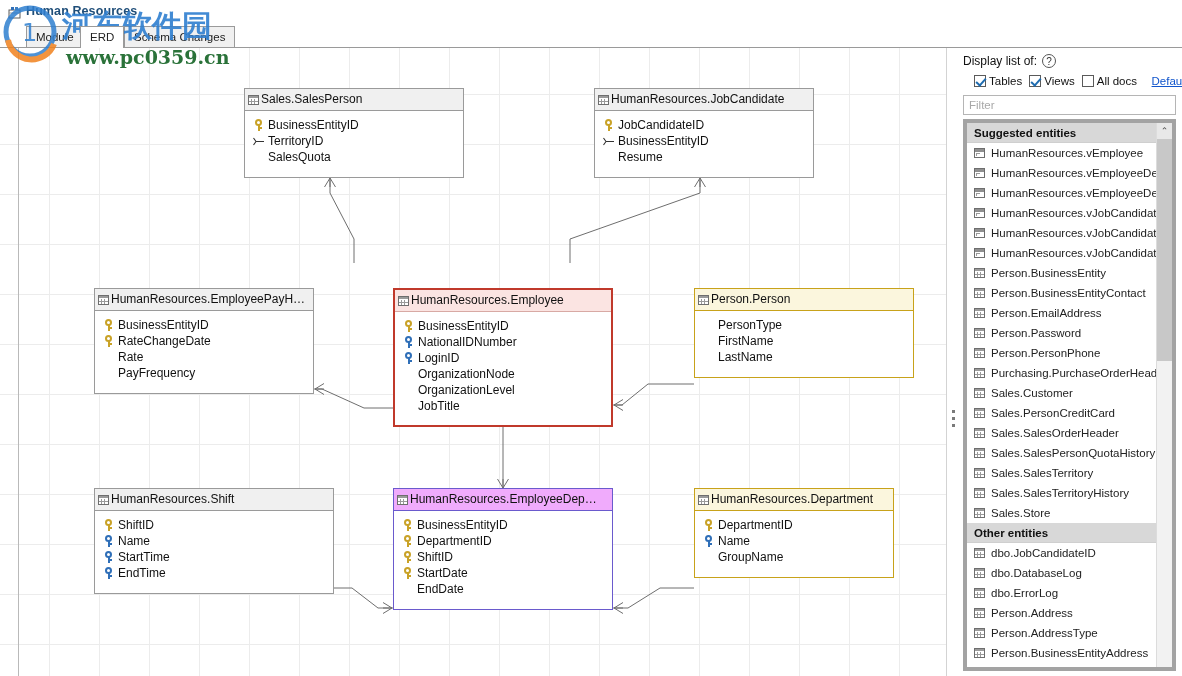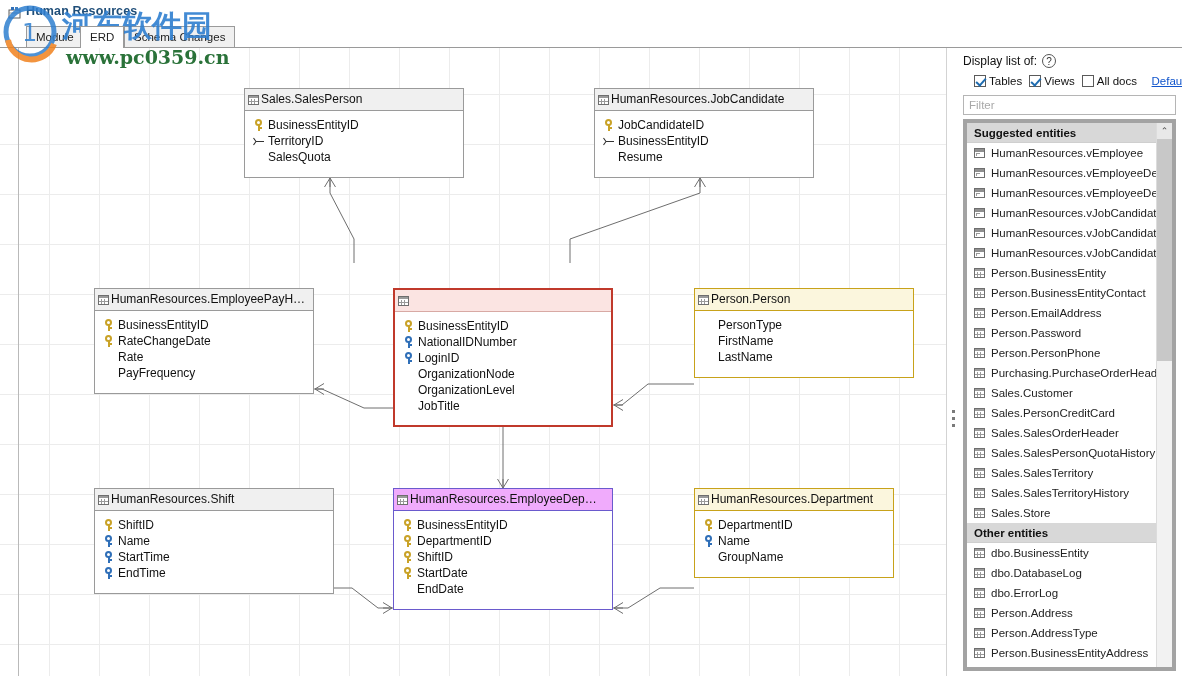--- a/index.html
+++ b/index.html
@@ -350,20 +350,21 @@
           </div>
           <div class="fld">
             <span class="kslot"></span>
             <span class="fname">PayFrequency</span>
           </div>
         </div>
       </div>
       <div class="entity sel" style="left: 393px; top: 240px; width: 220px; height: 139px;">
         <div class="hdr">
           <span class="tbl-ico"></span>
+          <span>HumanResources.Employee</span>
         </div>
         <div class="body">
           <div class="fld">
             <span class="kslot">
               <span class="key yellow">
                 <span class="bow"></span>
                 <span class="shaft"></span>
                 <span class="tooth"></span>
               </span>
             </span>
@@ -661,21 +662,21 @@
             <span class="tbl-ico"></span>
             <span>Sales.SalesTerritoryHistory</span>
           </div>
           <div class="litem">
             <span class="tbl-ico"></span>
             <span>Sales.Store</span>
           </div>
           <div class="grp">Other entities</div>
           <div class="litem">
             <span class="tbl-ico"></span>
-            <span>dbo.BusinessEntity</span>
+            <span>dbo.JobCandidateID</span>
           </div>
           <div class="litem">
             <span class="tbl-ico"></span>
             <span>dbo.DatabaseLog</span>
           </div>
           <div class="litem">
             <span class="tbl-ico"></span>
             <span>dbo.ErrorLog</span>
           </div>
           <div class="litem">

